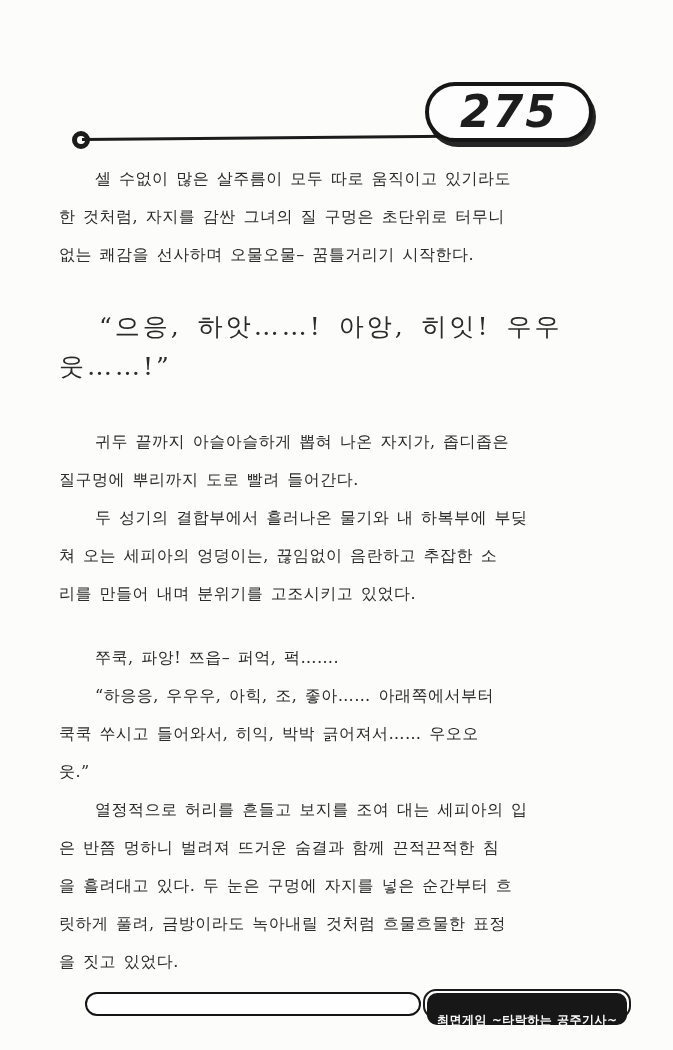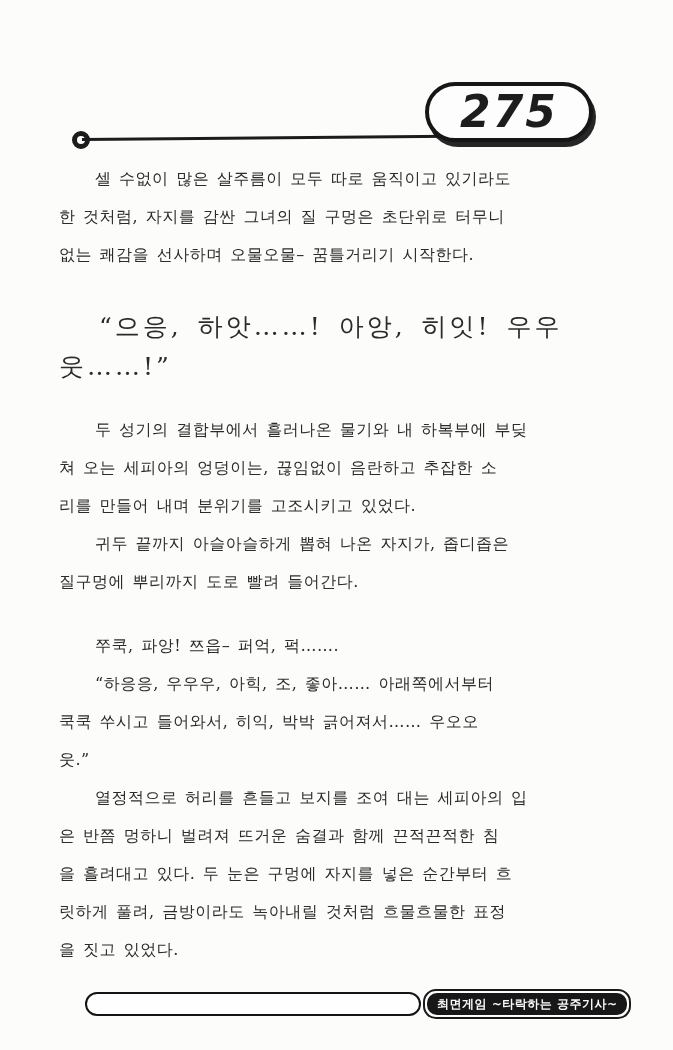--- a/index.html
+++ b/index.html
@@ -78,21 +78,21 @@
     letter-spacing: 0.5px;
     word-spacing: 2px;
     text-indent: 36px;
   }
   .content p.dialogue-large {
     font-size: 25px;
     line-height: 40px;
     letter-spacing: 3px;
     word-spacing: 5px;
     margin-top: 33px;
-    margin-bottom: 24px;
+    margin-bottom: 36px;
     text-indent: 40px;
   }
   .content p.gap-above {
     margin-top: 26px;
   }
 
   
   .footer-capsule {
     position: absolute;
     left: 85px;
@@ -116,46 +116,46 @@
     align-items: stretch;
   }
   .series-badge .inner {
     background: #171717;
     color: #fbfbfb;
     border-radius: 10px;
     font-family: "DejaVu Sans", "Liberation Sans", sans-serif;
     font-weight: bold;
     font-size: 12px;
     line-height: 22px;
-    padding: 0 10px;
+    padding: 16px 10px;
     letter-spacing: 0.5px;
     white-space: nowrap;
   }
 </style>
 </head>
 <body>
 
 <div class="page">
 
   <div class="header-ring"></div>
   <div class="header-line"></div>
   <div class="page-number-badge">
     <span class="num">275</span>
   </div>
 
   <div class="content">
     <p>셀 수없이 많은 살주름이 모두 따로 움직이고 있기라도
 한 것처럼, 자지를 감싼 그녀의 질 구멍은 초단위로 터무니
 없는 쾌감을 선사하며 오물오물– 꿈틀거리기 시작한다.</p>
     <p class="dialogue-large">“으응, 하앗……! 아앙, 히잇! 우우웃……!”</p>
+    <p>귀두 끝까지 아슬아슬하게 뽑혀 나온 자지가, 좁디좁은
+질구멍에 뿌리까지 도로 빨려 들어간다.</p>
     <p>두 성기의 결합부에서 흘러나온 물기와 내 하복부에 부딪
 쳐 오는 세피아의 엉덩이는, 끊임없이 음란하고 추잡한 소
 리를 만들어 내며 분위기를 고조시키고 있었다.</p>
-    <p>귀두 끝까지 아슬아슬하게 뽑혀 나온 자지가, 좁디좁은
-질구멍에 뿌리까지 도로 빨려 들어간다.</p>
     <p class="gap-above">쭈쿡, 파앙! 쯔읍– 퍼억, 퍽…….</p>
     <p>“하응응, 우우우, 아힉, 조, 좋아…… 아래쪽에서부터
 쿡쿡 쑤시고 들어와서, 히익, 박박 긁어져서…… 우오오
 웃.”</p>
     <p>열정적으로 허리를 흔들고 보지를 조여 대는 세피아의 입
 은 반쯤 멍하니 벌려져 뜨거운 숨결과 함께 끈적끈적한 침
 을 흘려대고 있다. 두 눈은 구멍에 자지를 넣은 순간부터 흐
 릿하게 풀려, 금방이라도 녹아내릴 것처럼 흐물흐물한 표정
 을 짓고 있었다.</p>
   </div>

